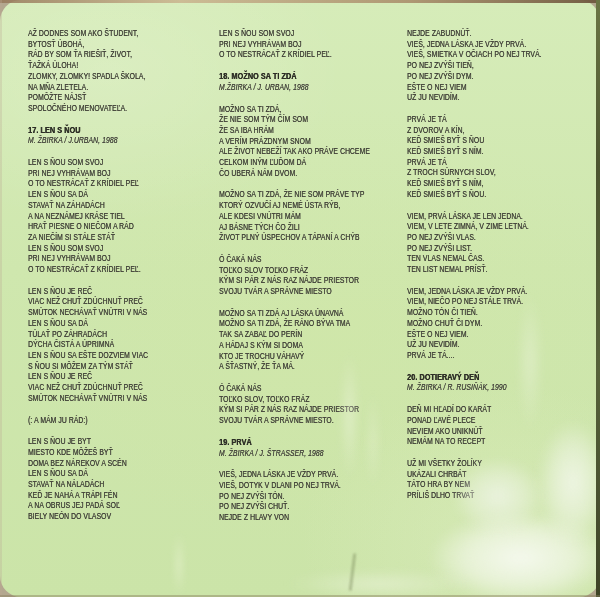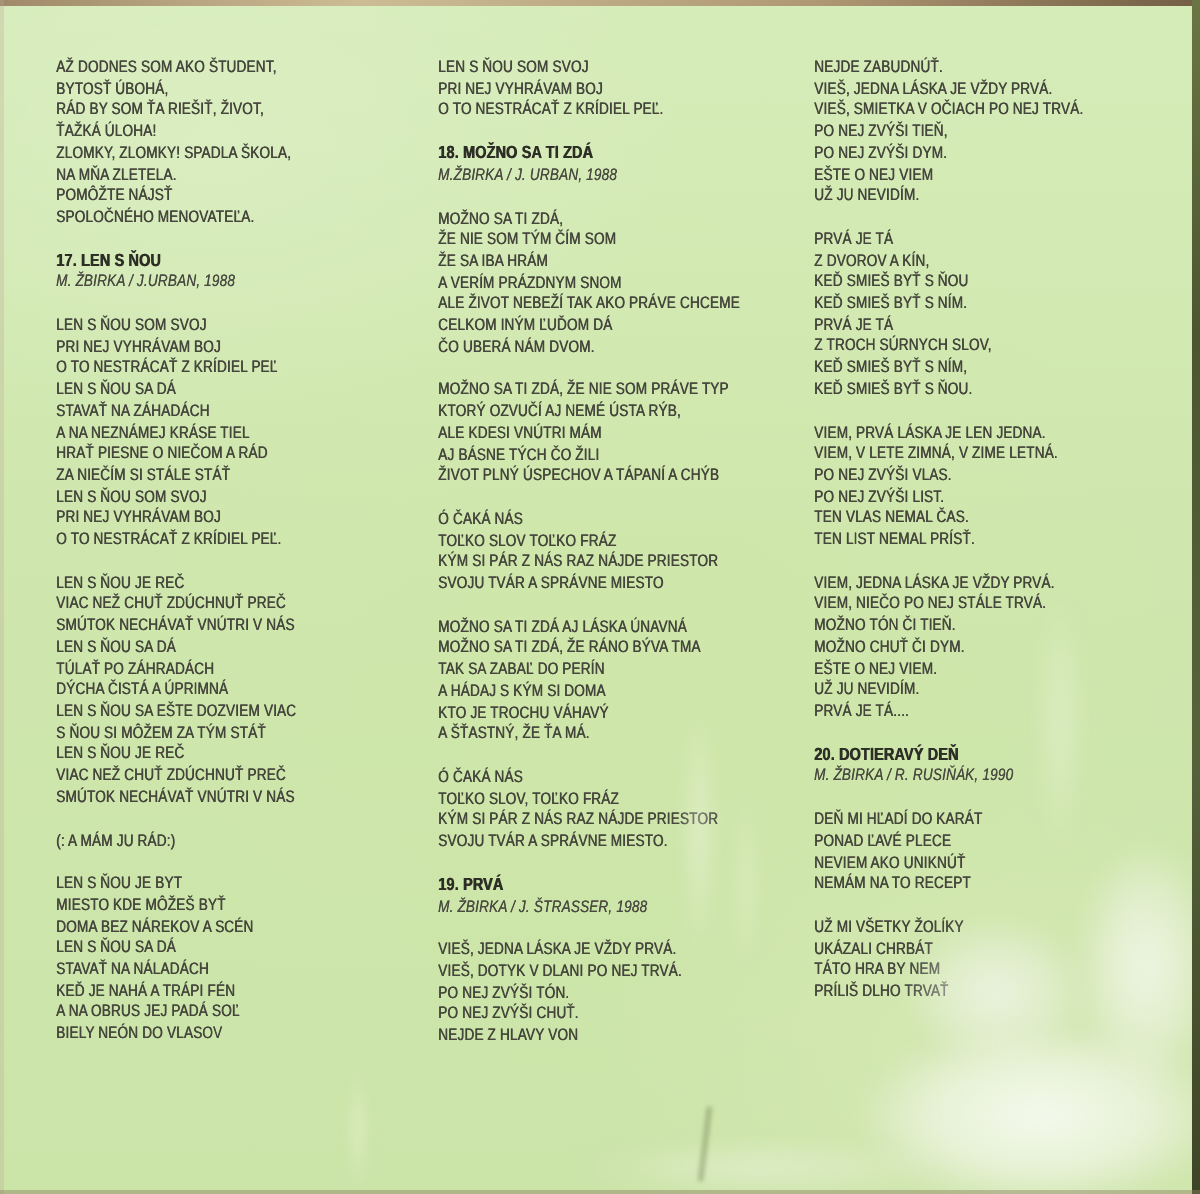--- a/index.html
+++ b/index.html
@@ -9,20 +9,21 @@
     font-family:"Liberation Sans","DejaVu Sans",sans-serif;
     background:#b3a78f;
   }
   .page{
     position:absolute;inset:0;
     background:
       radial-gradient(ellipse 340px 220px at 18% 12%, rgba(255,255,255,0.14), transparent 70%),
       radial-gradient(ellipse 420px 300px at 55% 55%, rgba(210,230,160,0.25), transparent 75%),
       radial-gradient(ellipse 300px 220px at 85% 90%, rgba(225,238,195,0.45), transparent 70%),
       linear-gradient(180deg, var(--paper-green-light,#d6ecb9) 0%, var(--paper-green,#cfe7ae) 45%, #cbe4a8 100%);
+    border-radius: 21px;
   }
   
   .col{
     position:absolute;top:28px;width:245px;
     transform:scaleX(0.82);transform-origin:0 0;
     font-size:8.3px;line-height:10.7px;
     color:var(--text,#45463c);
     letter-spacing:0.1px;
     text-shadow:0.3px 0 0 currentColor;
     z-index:2;

